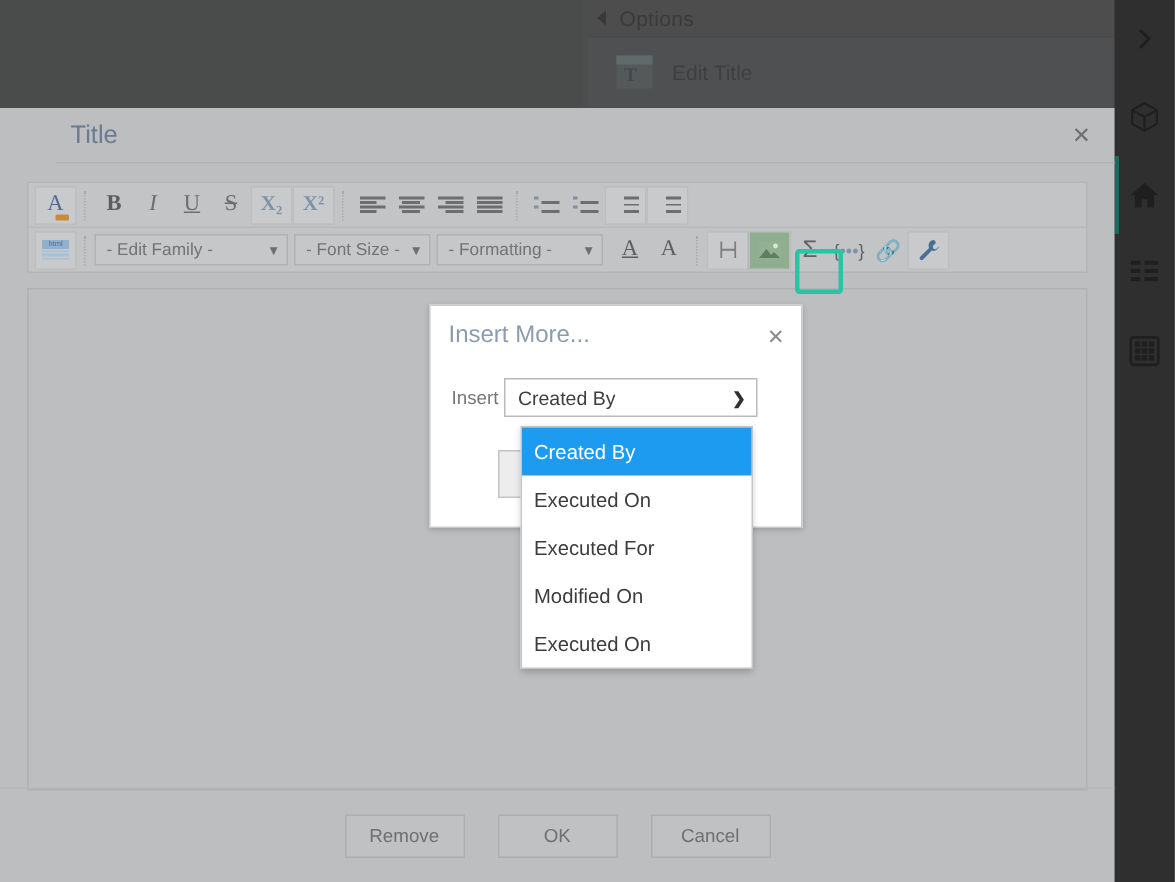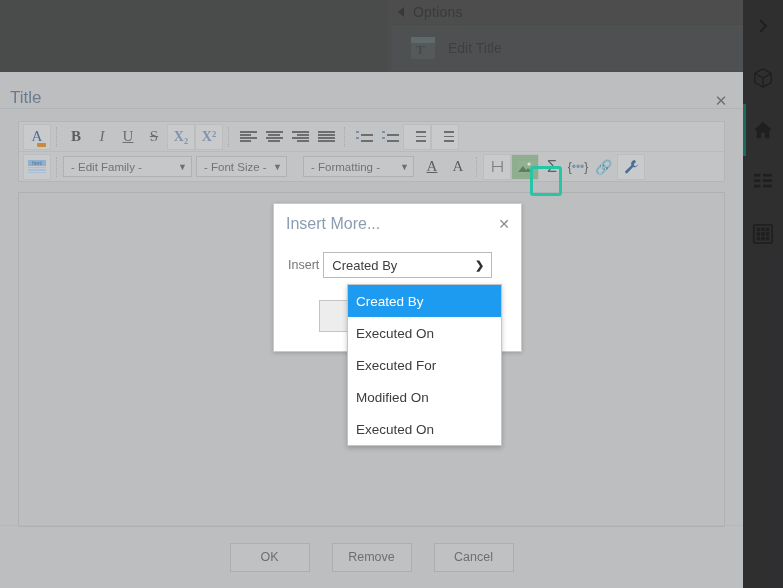--- a/index.html
+++ b/index.html
@@ -44,22 +44,22 @@
 
   
   #scrim{position:absolute;left:0;top:0;width:783px;height:588px;background:rgba(30,30,32,.42);}
 
   
   #editor-dialog{
     position:absolute;left:0;top:72px;width:743px;height:516px;
     background:#bdbebf;
   }
   #editor-titlebar{
-    height:36px;display:flex;align-items:flex-end;justify-content:space-between;
-    padding:0 14px 0 10px;border-bottom:1px solid #b2b3b4;
+    height:36px;display:flex;align-items:center;justify-content:space-between;
+    padding:0 14px 0 10px;border-bottom:1px solid #b2b3b4;margin-left:37px;
   }
   #editor-title{font-size:17px;color:#6a7c90;}
   .x-btn{
     font-size:15px;color:#6f7071;cursor:default;width:16px;text-align:center;line-height:1;
   }
   #editor-inner{padding:12px 18px 0 18px;}
 
   .toolbar{
     background:#c3c4c5;border:1px solid #b4b5b6;
   }
@@ -92,21 +92,21 @@
     display:flex;align-items:center;justify-content:center;gap:22px;
     border-top:1px solid #b6b7b8;
   }
   .foot-btn{
     width:78px;height:27px;background:#c0c1c2;border:1px solid #adaeaf;
     font-size:12.5px;color:#6e6f70;display:flex;align-items:center;justify-content:center;
   }
 
   
   #insert-modal{
-    position:absolute;left:273px;top:203px;width:247px;height:147px;
+    position:absolute;left:286px;top:203px;width:247px;height:147px;
     background:#ffffff;border:1px solid #c9cacb;box-shadow:0 1px 4px rgba(0,0,0,.18);
   }
   #insert-modal-header{
     height:40px;display:flex;align-items:center;justify-content:space-between;
     padding:0 11px 0 12px;
   }
   #insert-modal-title{font-size:16px;color:#8b9cb0;}
   #insert-modal-close{font-size:14px;color:#8b8c8d;}
   #insert-row{display:flex;align-items:center;padding:8px 0 0 14px;gap:4px;}
   #insert-label{font-size:12.5px;color:#75767a;}
@@ -299,21 +299,21 @@
         </span>
         <span class="sep"></span>
         <span class="selbox" style="width:116px">
           <span>- Edit Family -</span>
           <span class="chev">▼</span>
         </span>
         <span class="selbox" style="width:78px;margin-left:4px">
           <span>- Font Size -</span>
           <span class="chev">▼</span>
         </span>
-        <span class="selbox" style="width:98px;margin-left:16px">
+        <span class="selbox" style="width:98px;margin-left:4px">
           <span>- Formatting -</span>
           <span class="chev">▼</span>
         </span>
         <span class="tb-btn serif" style="margin-left:5px;font-size:15px;color:#5d5e5f;text-decoration:underline">A</span>
         <span class="tb-btn serif" style="font-size:15px;color:#5d5e5f;position:relative">A</span>
         <span class="sep"></span>
         <span class="tb-btn box">
           <svg width="15" height="13" viewBox="0 0 16 14" stroke="#7d7e7f" fill="none" stroke-width="1.3">
             <path d="M3 1 V13 M13 1 V13 M3 7 H13"></path>
           </svg>
@@ -335,22 +335,22 @@
             <path d="M11.5 1 a4 4 0 0 0 -3.6 5.7 L1.6 12.9 a1.4 1.4 0 0 0 2 2 l6.2-6.3 A4 4 0 0 0 15 5.5 l-2.2 2.2 -1.9-.4 -.4-1.9 2.2-2.2 A4 4 0 0 0 11.5 1z"></path>
           </svg>
         </span>
       </div>
     </div>
 
     <div id="editor-body"></div>
   </div>
 
   <div id="editor-footer">
+    <span class="foot-btn">Remove</span>
     <span class="foot-btn">OK</span>
-    <span class="foot-btn">Remove</span>
     <span class="foot-btn">Cancel</span>
   </div>
 </div>
 
 <div id="wrench-highlight"></div>
 
 <div id="insert-modal">
   <div id="insert-modal-header">
     <span id="insert-modal-title">Insert More...</span>
     <span id="insert-modal-close">✕</span>

